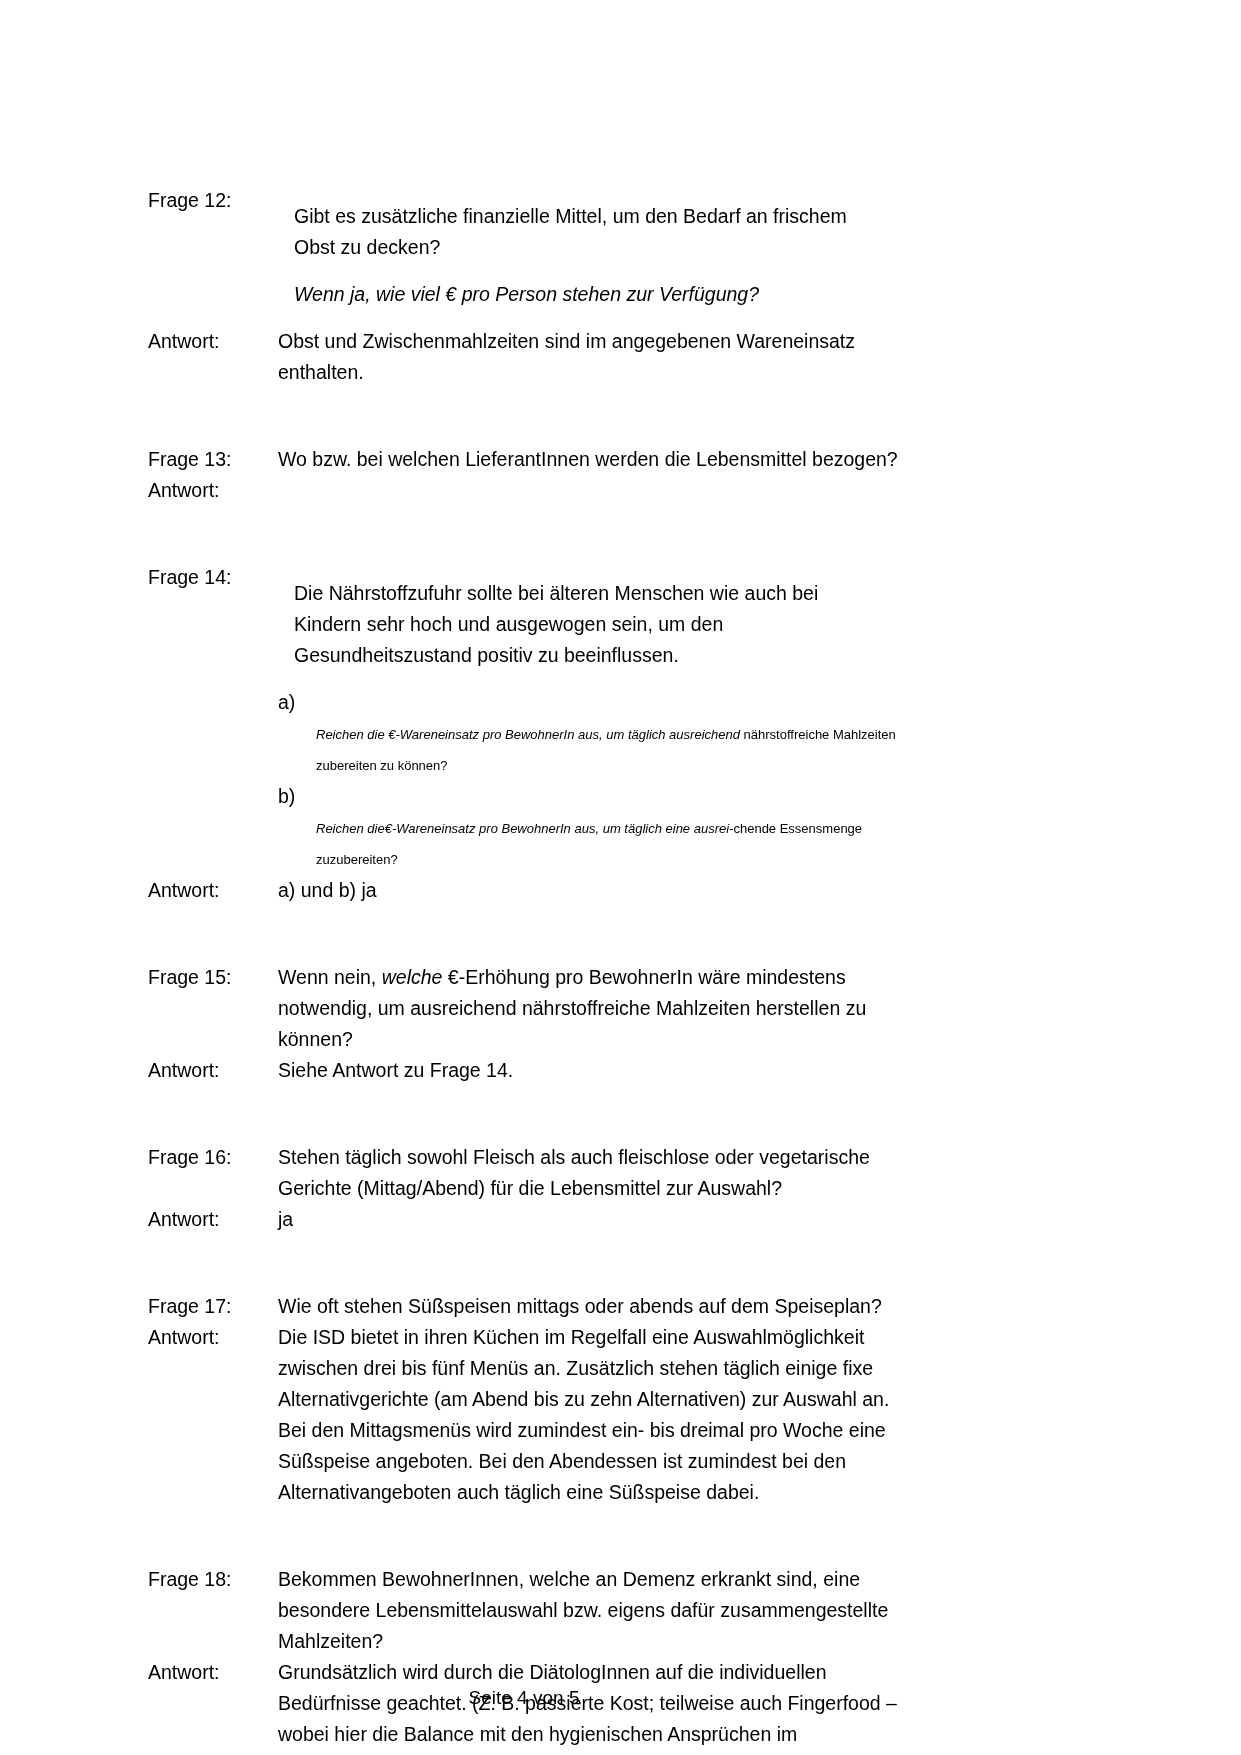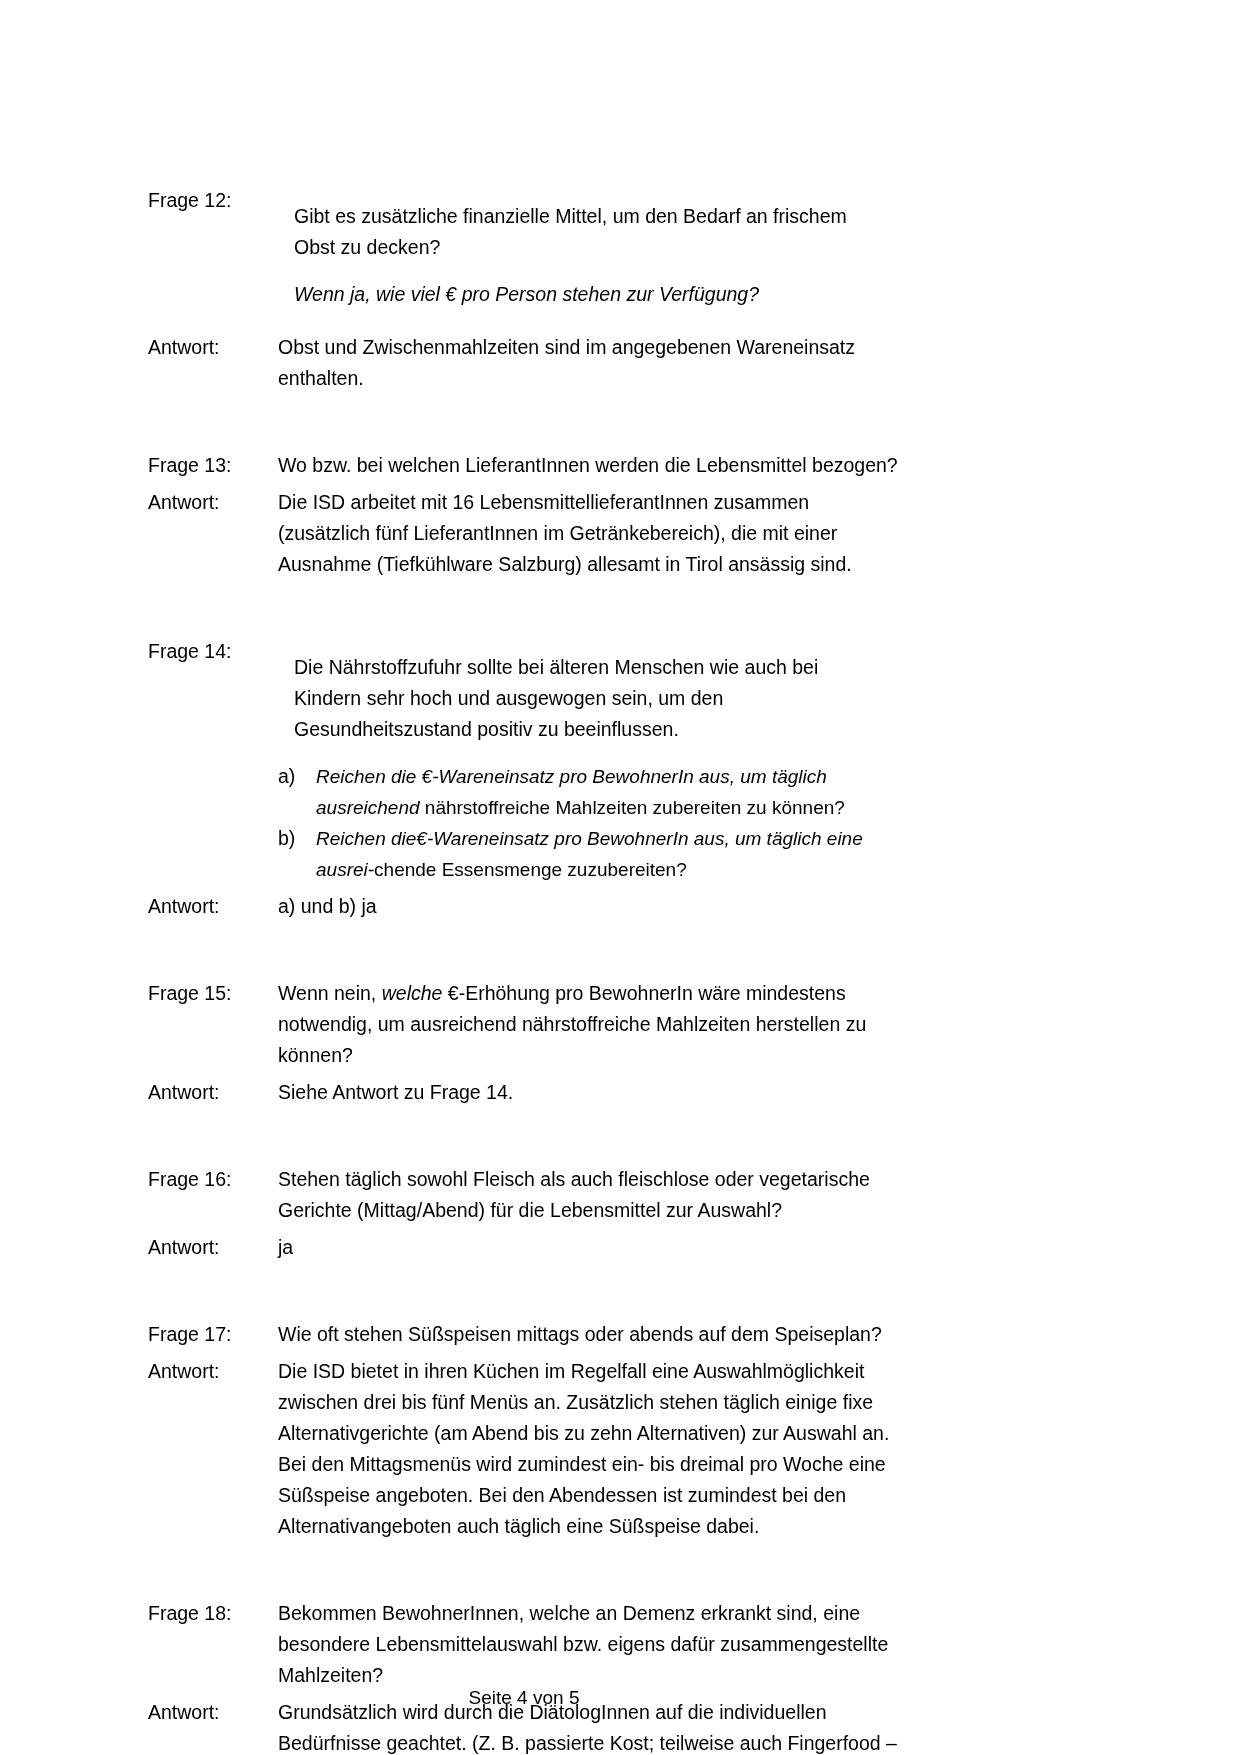--- a/index.html
+++ b/index.html
@@ -60,24 +60,25 @@
     align-items: flex-start;
     margin: 0;
   }
   .sublist .marker {
     flex: 0 0 38px;
     font-size: 19.5px;
     line-height: 31px;
   }
   .sublist .subtext {
     flex: 1 1 auto;
-    font-size: 19px;
+    font-size: 13px;
     line-height: 31px;
+    margin-top: 32px;
   }
-  .answer-row { margin-top: 6px; }
+  .answer-row { }
   .spacer-block { height: 30px; }
   .footer {
     position: absolute;
     left: 0;
     bottom: 46px;
     width: 100%;
     text-align: center;
     font-size: 19px;
     line-height: 22px;
     color: #000;
@@ -104,21 +105,20 @@
 
   <div class="spacer-block"></div>
 
   <div class="qa-block">
     <div class="row">
       <div class="label">Frage 13:</div>
       <div class="content">Wo bzw. bei welchen LieferantInnen werden die Lebensmittel bezogen?</div>
     </div>
     <div class="row answer-row">
       <div class="label">Antwort:</div>
-      <div class="content">Die ISD arbeitet mit 16 LebensmittellieferantInnen zusammen (zusätzlich fünf LieferantInnen im Getränkebereich), die mit einer Ausnahme (Tiefkühlware Salzburg) allesamt in Tirol ansässig sind.</div>
     </div>
   </div>
 
   <div class="spacer-block"></div>
 
   <div class="qa-block">
     <div class="row">
       <div class="label">Frage 14:</div>
       <div class="content">
         <p>Die Nährstoffzufuhr sollte bei älteren Menschen wie auch bei Kindern sehr hoch und ausgewogen sein, um den Gesundheitszustand positiv zu beeinflussen.</p>

